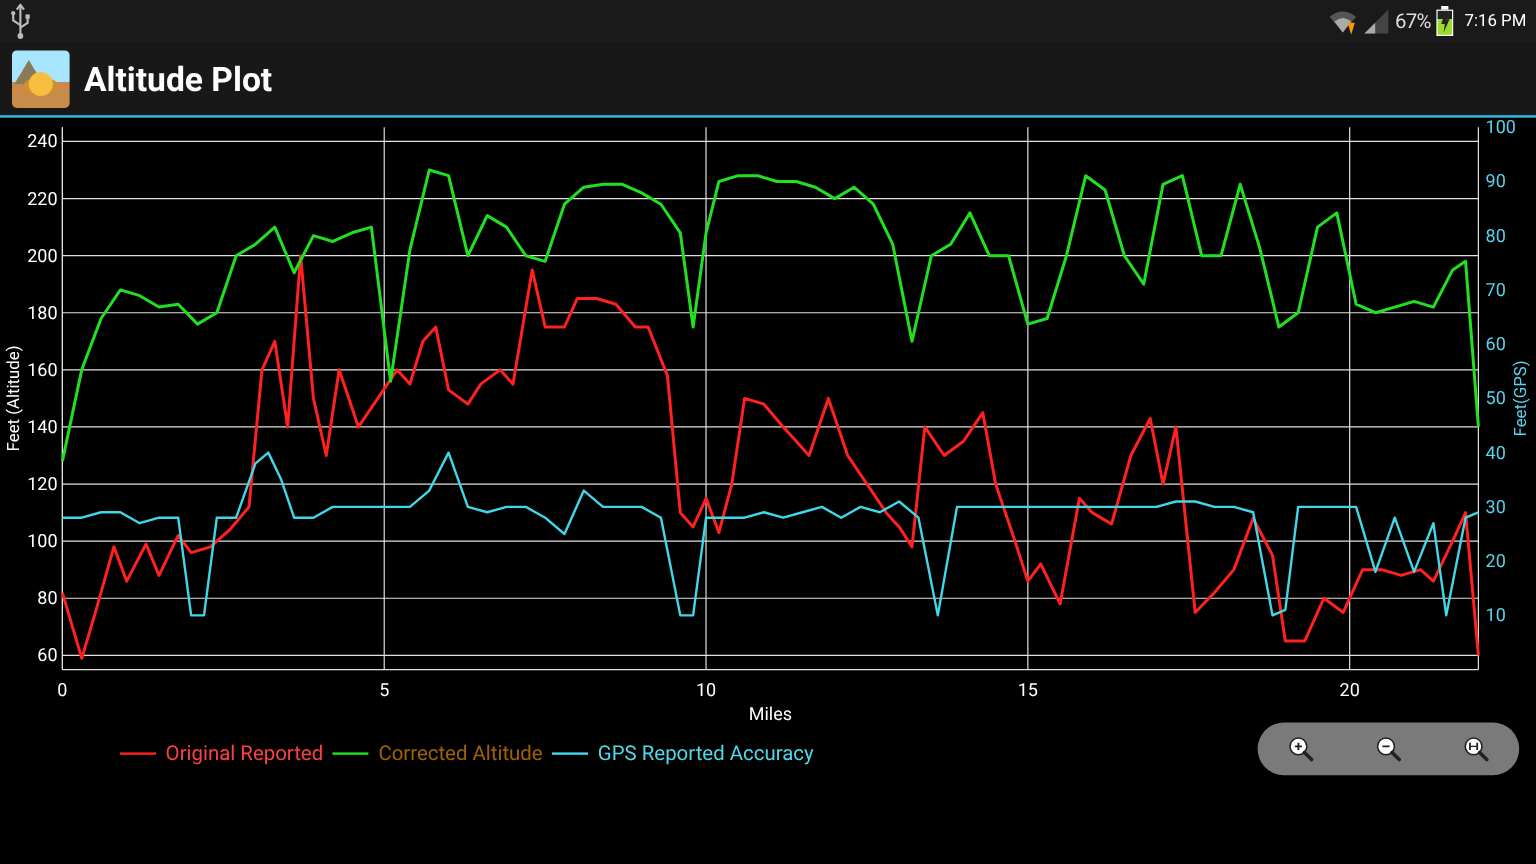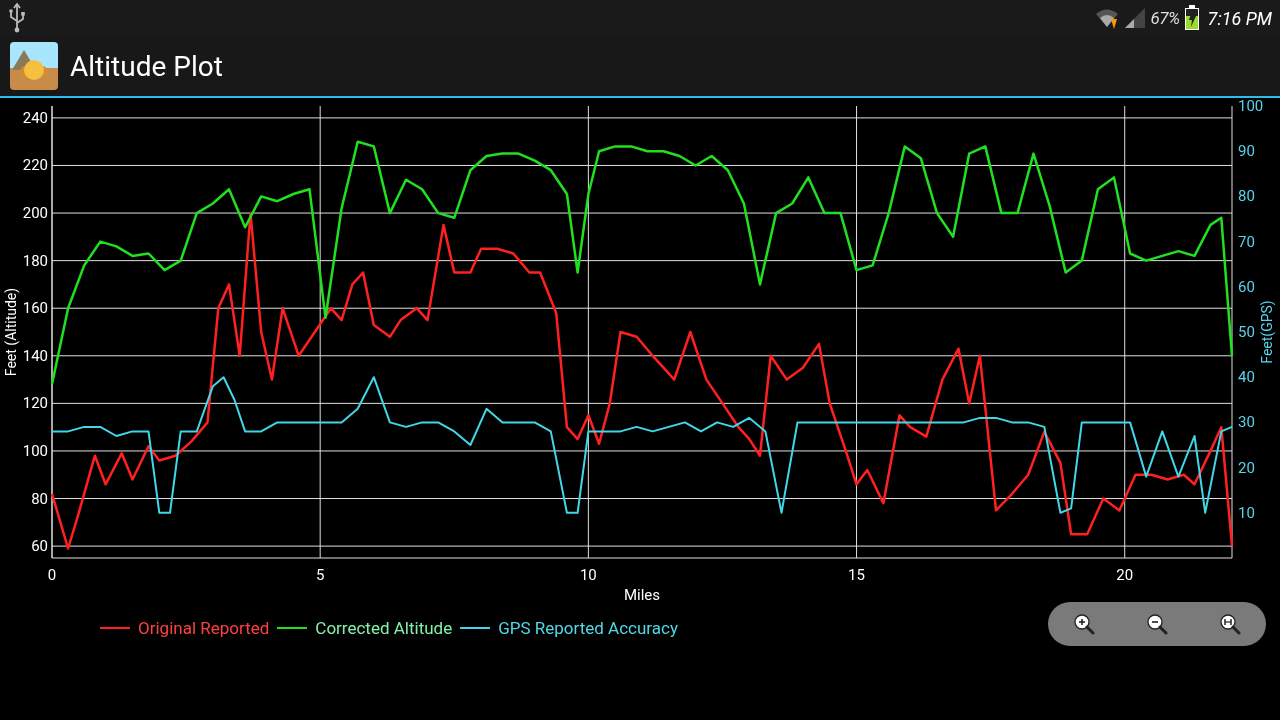--- a/index.html
+++ b/index.html
@@ -14,25 +14,25 @@
   
   .status-bar {
     height: 36px;
     background: #1a1a1a;
     display: flex; align-items: center;
     justify-content: space-between;
     padding: 0 8px;
     font-size: 18px;
     color: #ccc;
   }
-  .status-left, .status-right { display:flex; align-items:center; gap:6px;font-style:italic; }
+  .status-left, .status-right { display:flex; align-items:center; gap:6px; }
   .status-right { gap: 4px; }
   .usb-icon svg, .wifi-icon svg, .cell-icon svg, .batt-icon svg { display:block; }
   .batt-pct { font-size: 17px; letter-spacing: -0.5px; color:#ddd; }
-  .clock { font-size: 18px; color:#fff; margin-left:4px; }
+  .clock { font-size: 14px; color:#fff; margin-left:4px; }
   
   .app-bar {
     height: 60px;
     background: #181818;
     display:flex; align-items:center;
     padding: 0 10px;
     gap: 12px;
     border-bottom: 2px solid #2fbde6;
   }
   .app-icon {
@@ -48,21 +48,21 @@
     border-left:12px solid transparent;
     border-right:12px solid transparent;
     border-bottom:20px solid #8a7a5a;
   }
   .app-icon::after { 
     content:""; position:absolute; left:14px; top:18px;
     width:20px;height:20px; border-radius:50%;
     background:#f5c040;
     box-shadow: -8px 2px 0 -4px #d09030, 8px 2px 0 -4px #d09030;
   }
-  .app-title { font-size: 28px; font-weight: 400; color:#fff; }
+  .app-title { font-size: 28px; font-weight: 700; color:#fff; }
   
   .chart-wrap {
     position: relative;
     width: 1280px;
     height: 560px;
   }
   svg.chart { display:block; }
   .grid-line { stroke: #e0e0e0; stroke-width:1; }
   .axis-text { fill:#fff; font-size:15px; }
   .axis-text-r { fill:#59d3ec; font-size:15px; }
@@ -73,21 +73,21 @@
   .series-corr { stroke:#20e020; stroke-width:2.5; fill:none; stroke-linejoin:round; }
   .series-gps  { stroke:#40d8e8; stroke-width:2; fill:none; stroke-linejoin:round; }
   
   .legend {
     position:absolute; left:100px; bottom: 20px;
     display:flex; align-items:center; gap:8px;
     font-size:17px;
   }
   .legend-swatch { width:30px; height:2px; display:inline-block; }
   .legend-label.orig { color:#ff4040; }
-  .legend-label.corr { color:#86efac;text-align:center; }
+  .legend-label.corr { color:#a16207;text-align:center; }
   .legend-label.gps  { color:#50d8e8;text-align:center; }
   .sw-orig { background:#ff2020; }
   .sw-corr { background:#20e020; }
   .sw-gps  { background:#40d8e8; }
   
   .zoom-controls {
     position:absolute; right:14px; bottom:12px;
     width:218px; height:44px;
     background:#7a7a7a; border-radius:22px;
     display:flex; align-items:center; justify-content:space-around;

